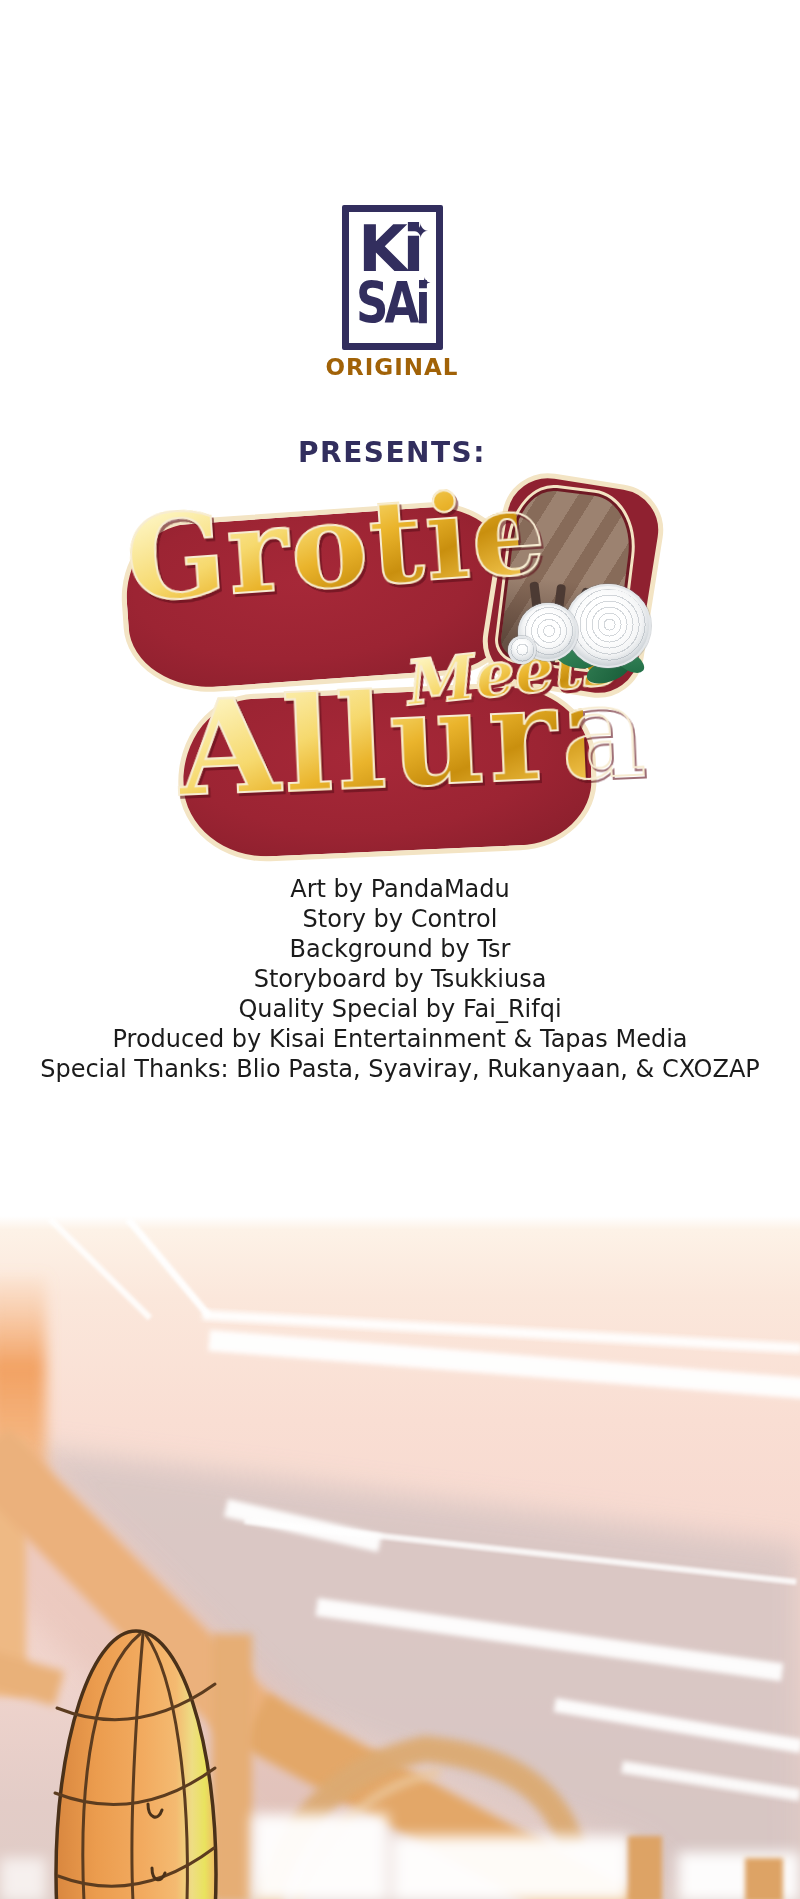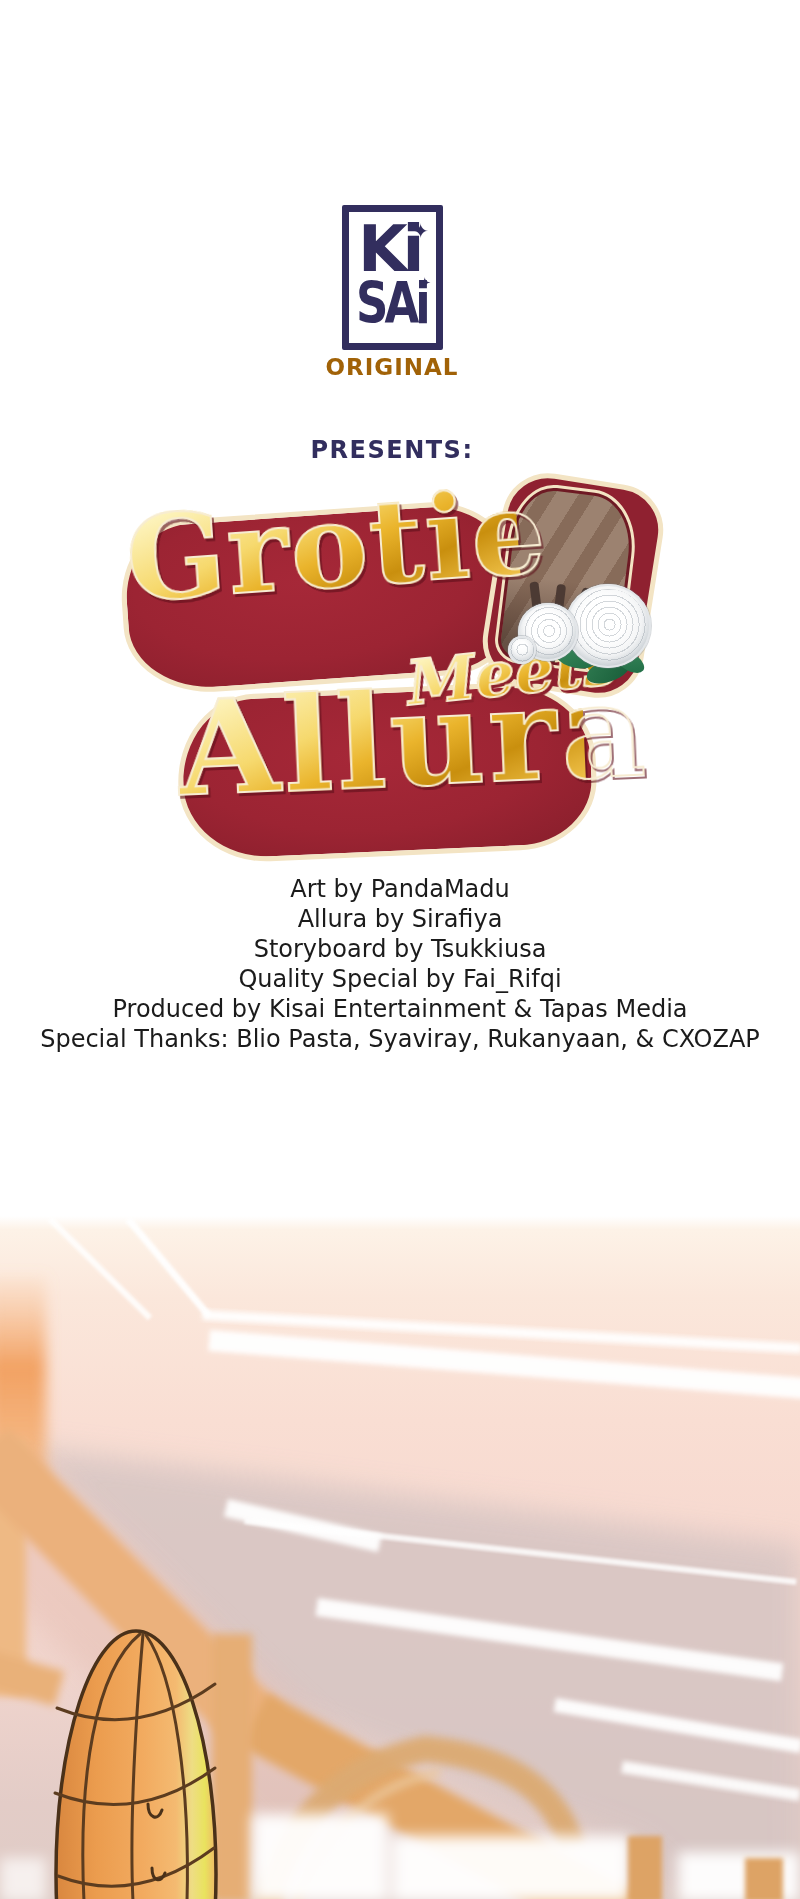--- a/index.html
+++ b/index.html
@@ -12,21 +12,21 @@
   .logo-line1{position:absolute;left:9px;top:5px;font-weight:bold;font-size:64px;line-height:1;
               letter-spacing:-5px;color:#322e5e;}
   .logo-line2{position:absolute;left:7px;top:63px;font-weight:bold;font-size:45px;line-height:1;
               letter-spacing:-4px;color:#322e5e;transform:scaleY(1.25);transform-origin:top left;}
   .sp{position:absolute;color:#322e5e;line-height:1;}
   .sp1{right:7px;top:9px;font-size:20px;}
   .sp2{right:5px;top:64px;font-size:15px;}
   .logo-caption{position:absolute;left:292px;top:354px;width:200px;text-align:center;
                 font-weight:bold;font-size:23px;letter-spacing:1px;color:#a16207;}
   .presents{position:absolute;left:292px;top:436px;width:200px;text-align:center;
-            font-weight:bold;font-size:24px;letter-spacing:1.5px;color:#322e5e;}
+            font-weight:bold;font-size:28px;letter-spacing:1.5px;color:#322e5e;}
 
   
   .blob{position:absolute;background:radial-gradient(ellipse at 45% 40%,#a62838 0%,#9c2433 55%,#871e2b 100%);
         border:5px solid #f3e4c4;}
   .blob1{left:122px;top:510px;width:392px;height:164px;transform:rotate(-4deg);
          border-radius:70px 90px 80px 90px/80px 90px 80px 70px;}
   .blob2{left:178px;top:688px;width:408px;height:158px;transform:rotate(-2.5deg);
          border-radius:80px 90px 80px 90px/90px 80px 70px 80px;}
   .barrel-blob{position:absolute;left:492px;top:478px;width:152px;height:205px;transform:rotate(9deg);
          border-radius:46px;background:#8f2130;border:5px solid #f3e4c4;}
@@ -101,21 +101,22 @@
     <div class="leaf l1"></div>
     <div class="leaf l2"></div>
     <div class="leaf l3"></div>
     <div class="rose r1"></div>
     <div class="rose r2"></div>
     <div class="rose r3"></div>
   </div>
 
   <div class="credits">
     <div>Art by PandaMadu</div>
-    <div>Allura by Sirafiya</div>
+    <div>Story by Control</div>
+    <div>Background by Tsr</div>
     <div>Storyboard by Tsukkiusa</div>
     <div>Quality Special by Fai_Rifqi</div>
     <div>Produced by Kisai Entertainment &amp; Tapas Media</div>
     <div>Special Thanks: Blio Pasta, Syaviray, Rukanyaan, &amp; CXOZAP</div>
   </div>
 
   <div class="artwork">
     <svg width="800" height="683" viewBox="0 0 800 683">
       <defs>
         <linearGradient id="bgGrad" x1="0" y1="0" x2="0" y2="1">

